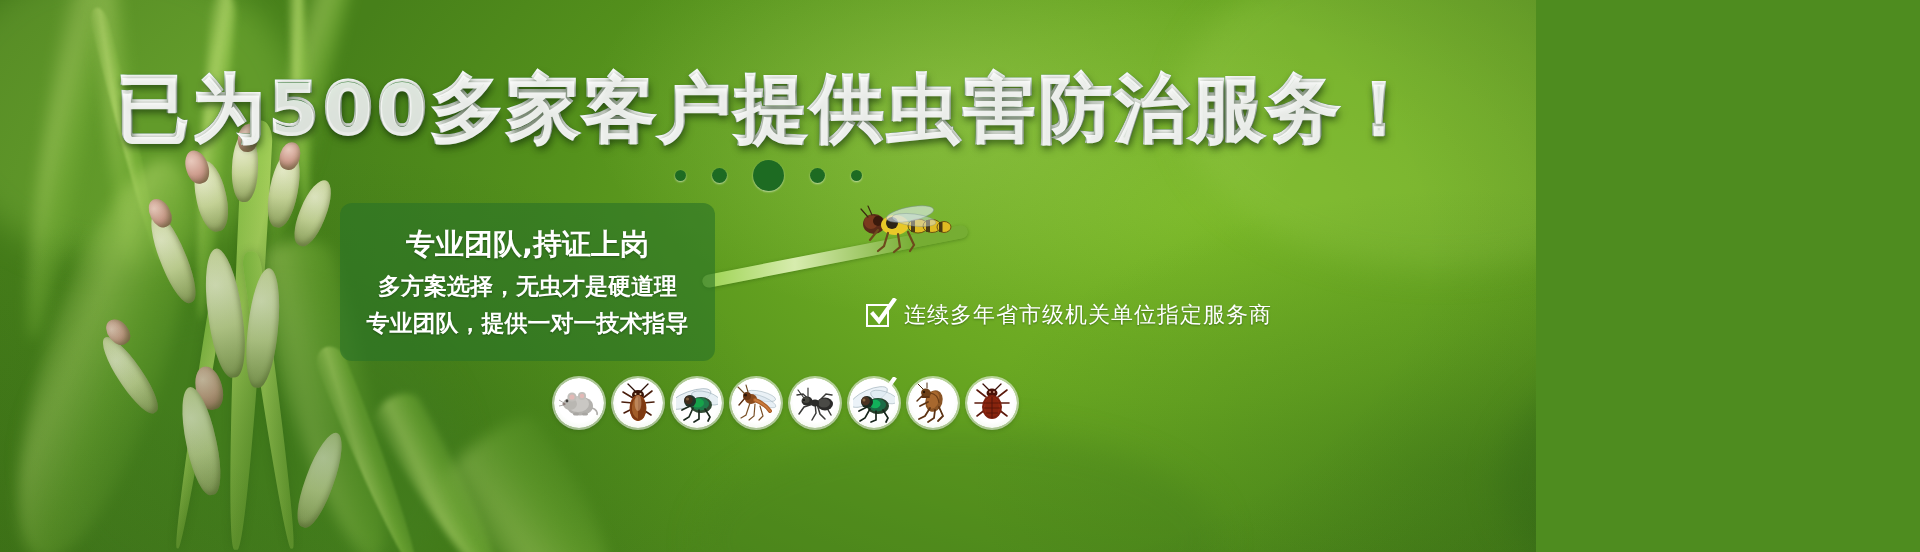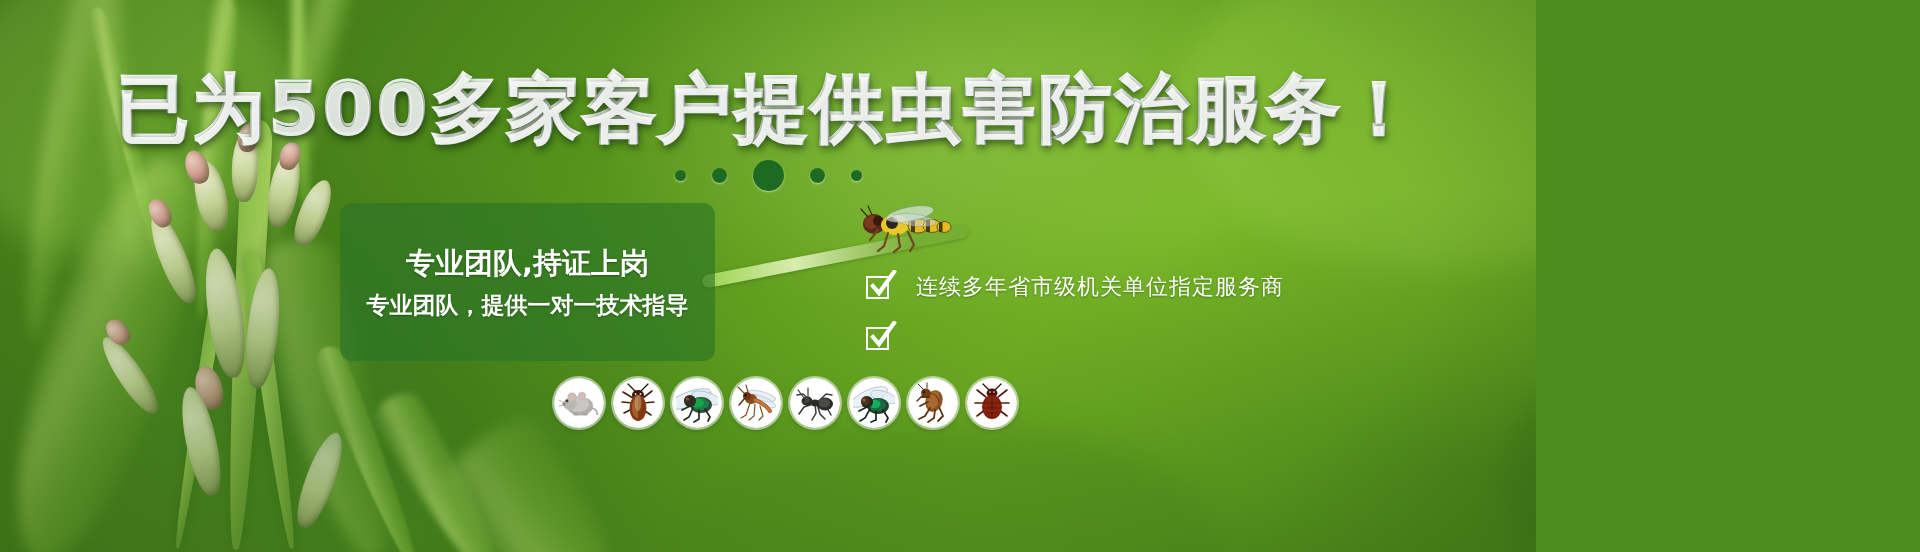--- a/index.html
+++ b/index.html
@@ -143,21 +143,21 @@
   #feature-panel .f1 { font-size:29px; letter-spacing:0px; }
   #feature-panel .f2 { font-size:23px; letter-spacing:0px; }
   #feature-panel .f3 { font-size:23px; letter-spacing:0px; }
 
   
   #bullets {
     position:absolute;
     left:866px; top:272px;
     display:flex; flex-direction:column; gap:23px;
   }
-  .bullet { display:flex; align-items:center; gap:24px; }
+  .bullet { display:flex; align-items:center; gap:12px;margin-top:28px; }
   .chk { position:relative; width:26px; height:26px; flex:0 0 auto; }
   .chk .box {
     position:absolute; left:0; top:2px;
     width:23px; height:23px;
     border:2px solid #ffffff;
   }
   .chk svg { position:absolute; left:1px; top:-4px; }
   .bullet .btxt {
     color:#ffffff;
     font-size:22px;
@@ -278,20 +278,21 @@
   <div id="dots">
     <span class="dot d-s"></span>
     <span class="dot d-m"></span>
     <span class="dot d-l"></span>
     <span class="dot d-m"></span>
     <span class="dot d-s"></span>
   </div>
 
   <div id="feature-panel">
     <div class="fline f1">专业团队,持证上岗</div>
+    <div class="fline f2">多方案选择，无虫才是硬道理</div>
     <div class="fline f3">专业团队，提供一对一技术指导</div>
   </div>
 
   <div id="bullets">
     <div class="bullet">
       <span class="chk">
         <span class="box"></span>
         <svg width="30" height="30" viewBox="0 0 30 30">
           <path d="M6 16 L12 23 L27 2" stroke="#ffffff" stroke-width="4.2" fill="none" stroke-linecap="square" stroke-linejoin="miter"></path>
         </svg>

